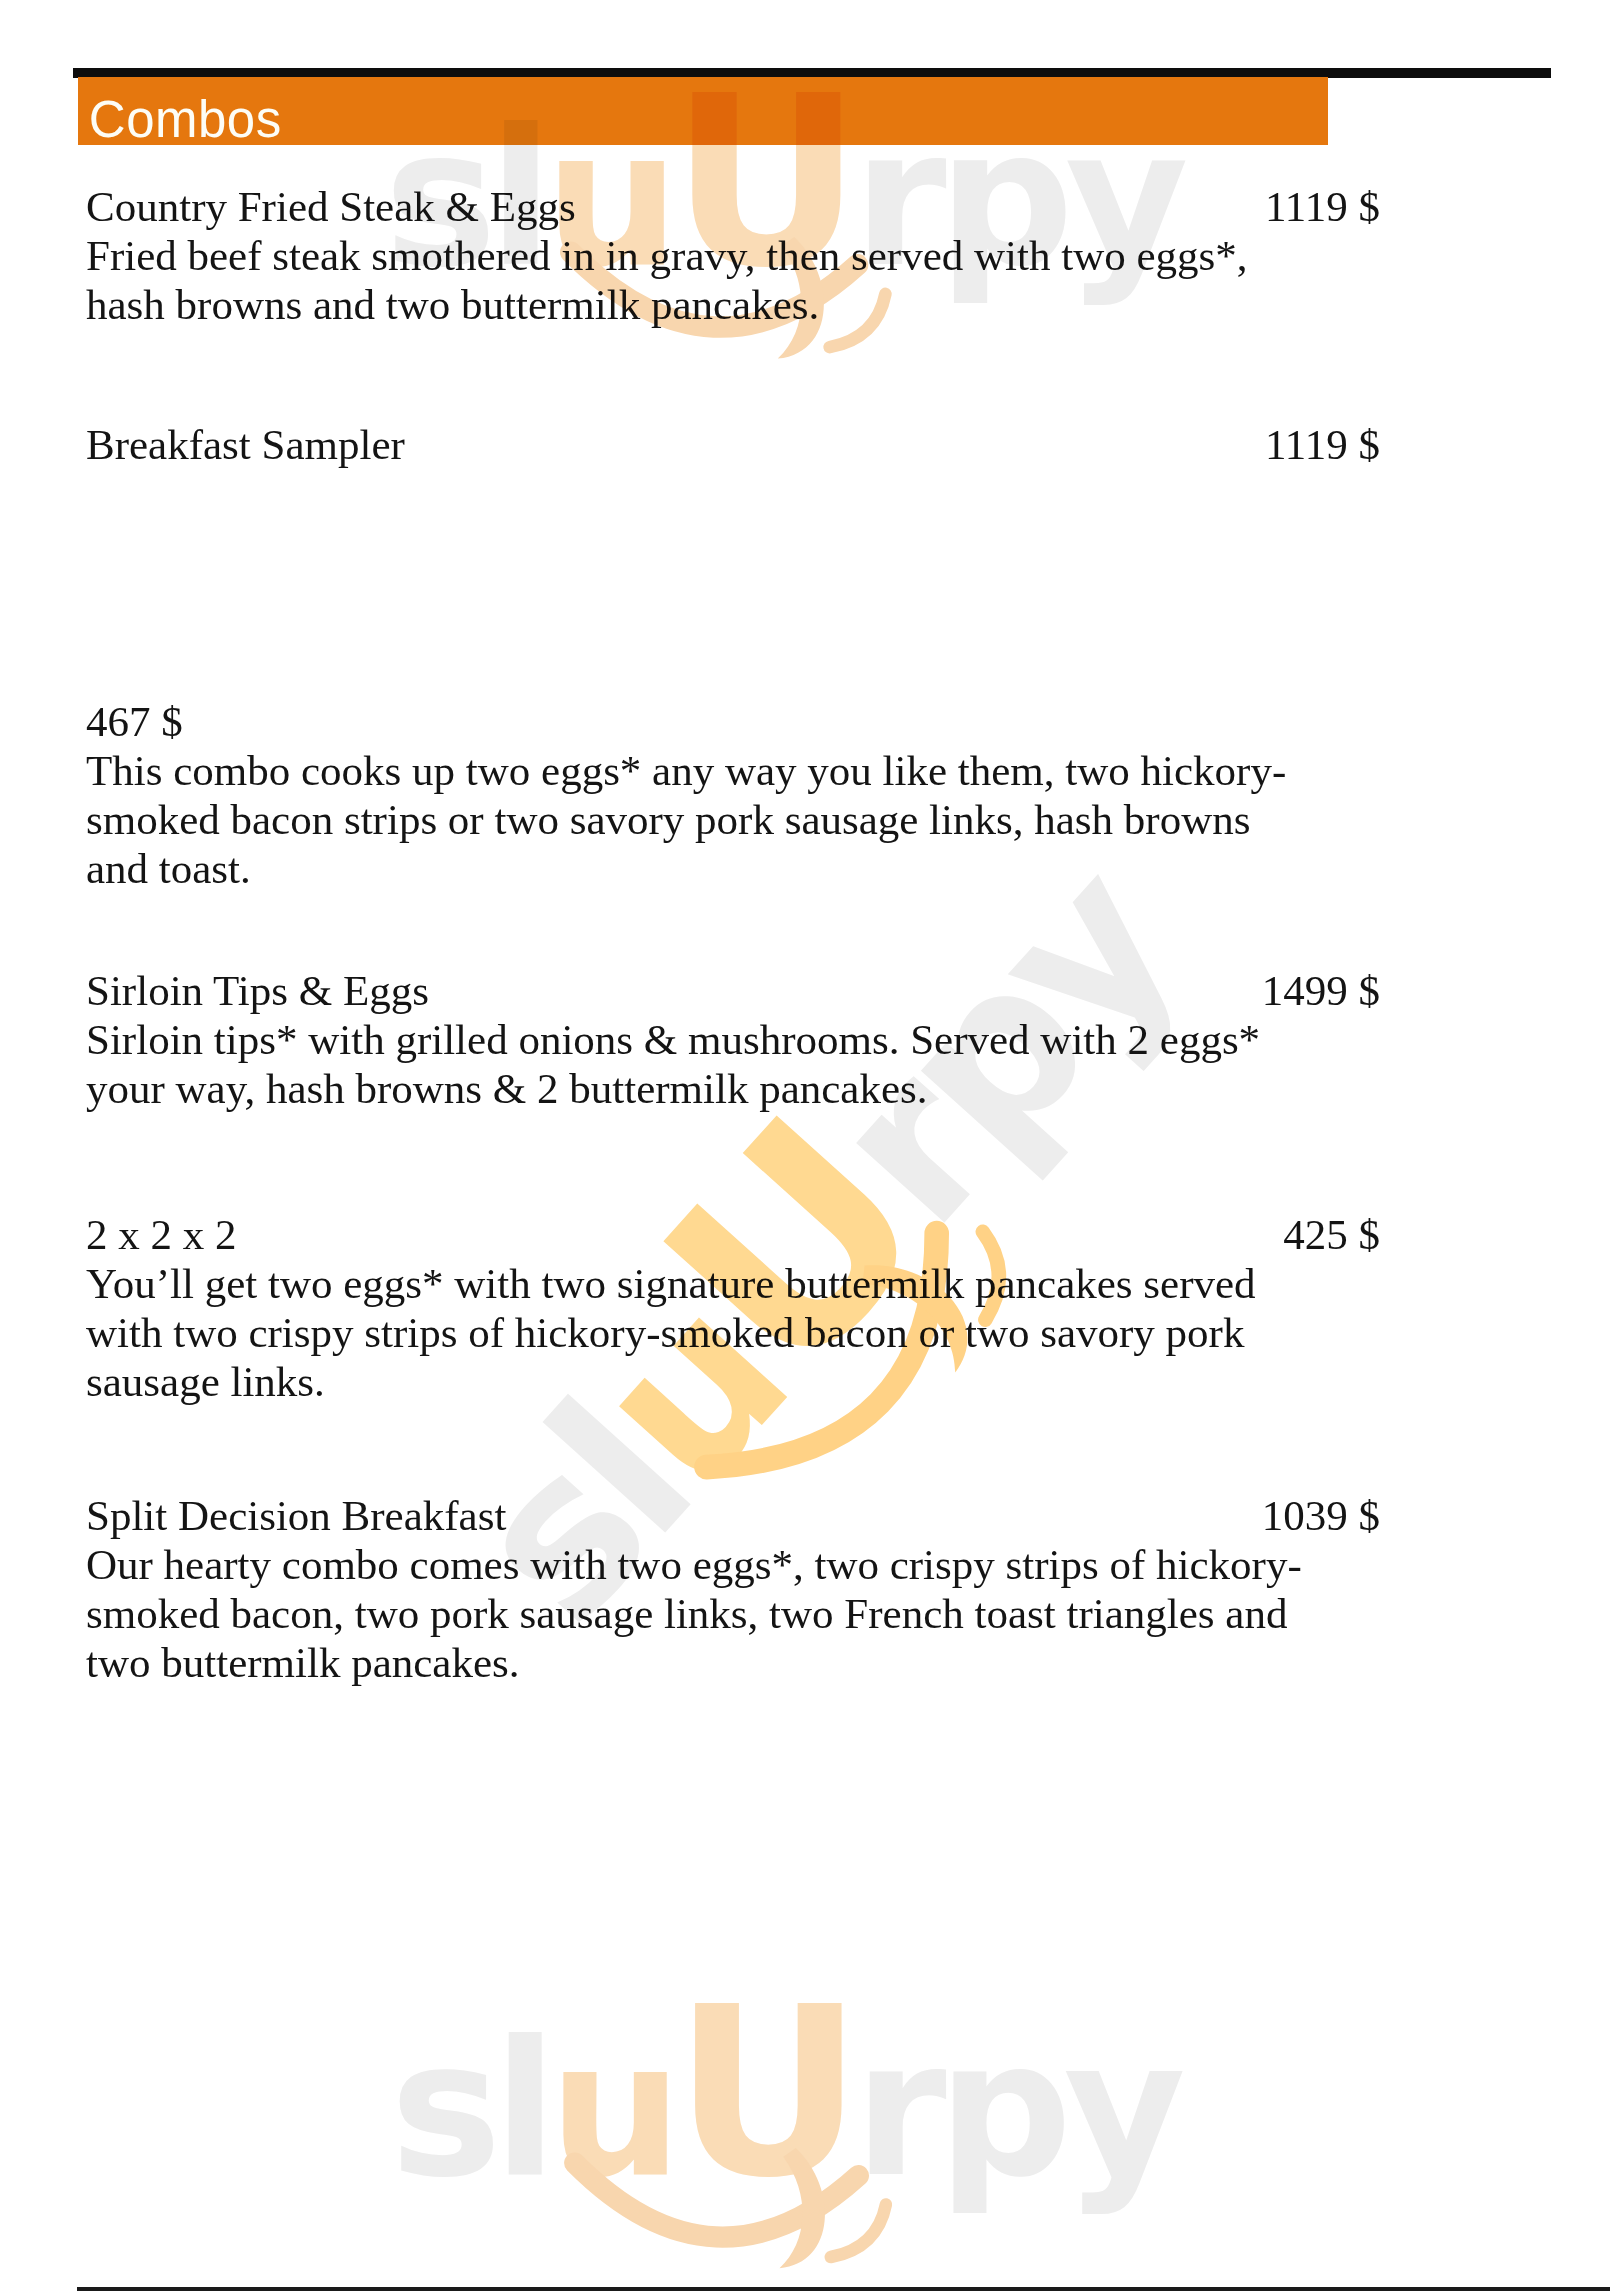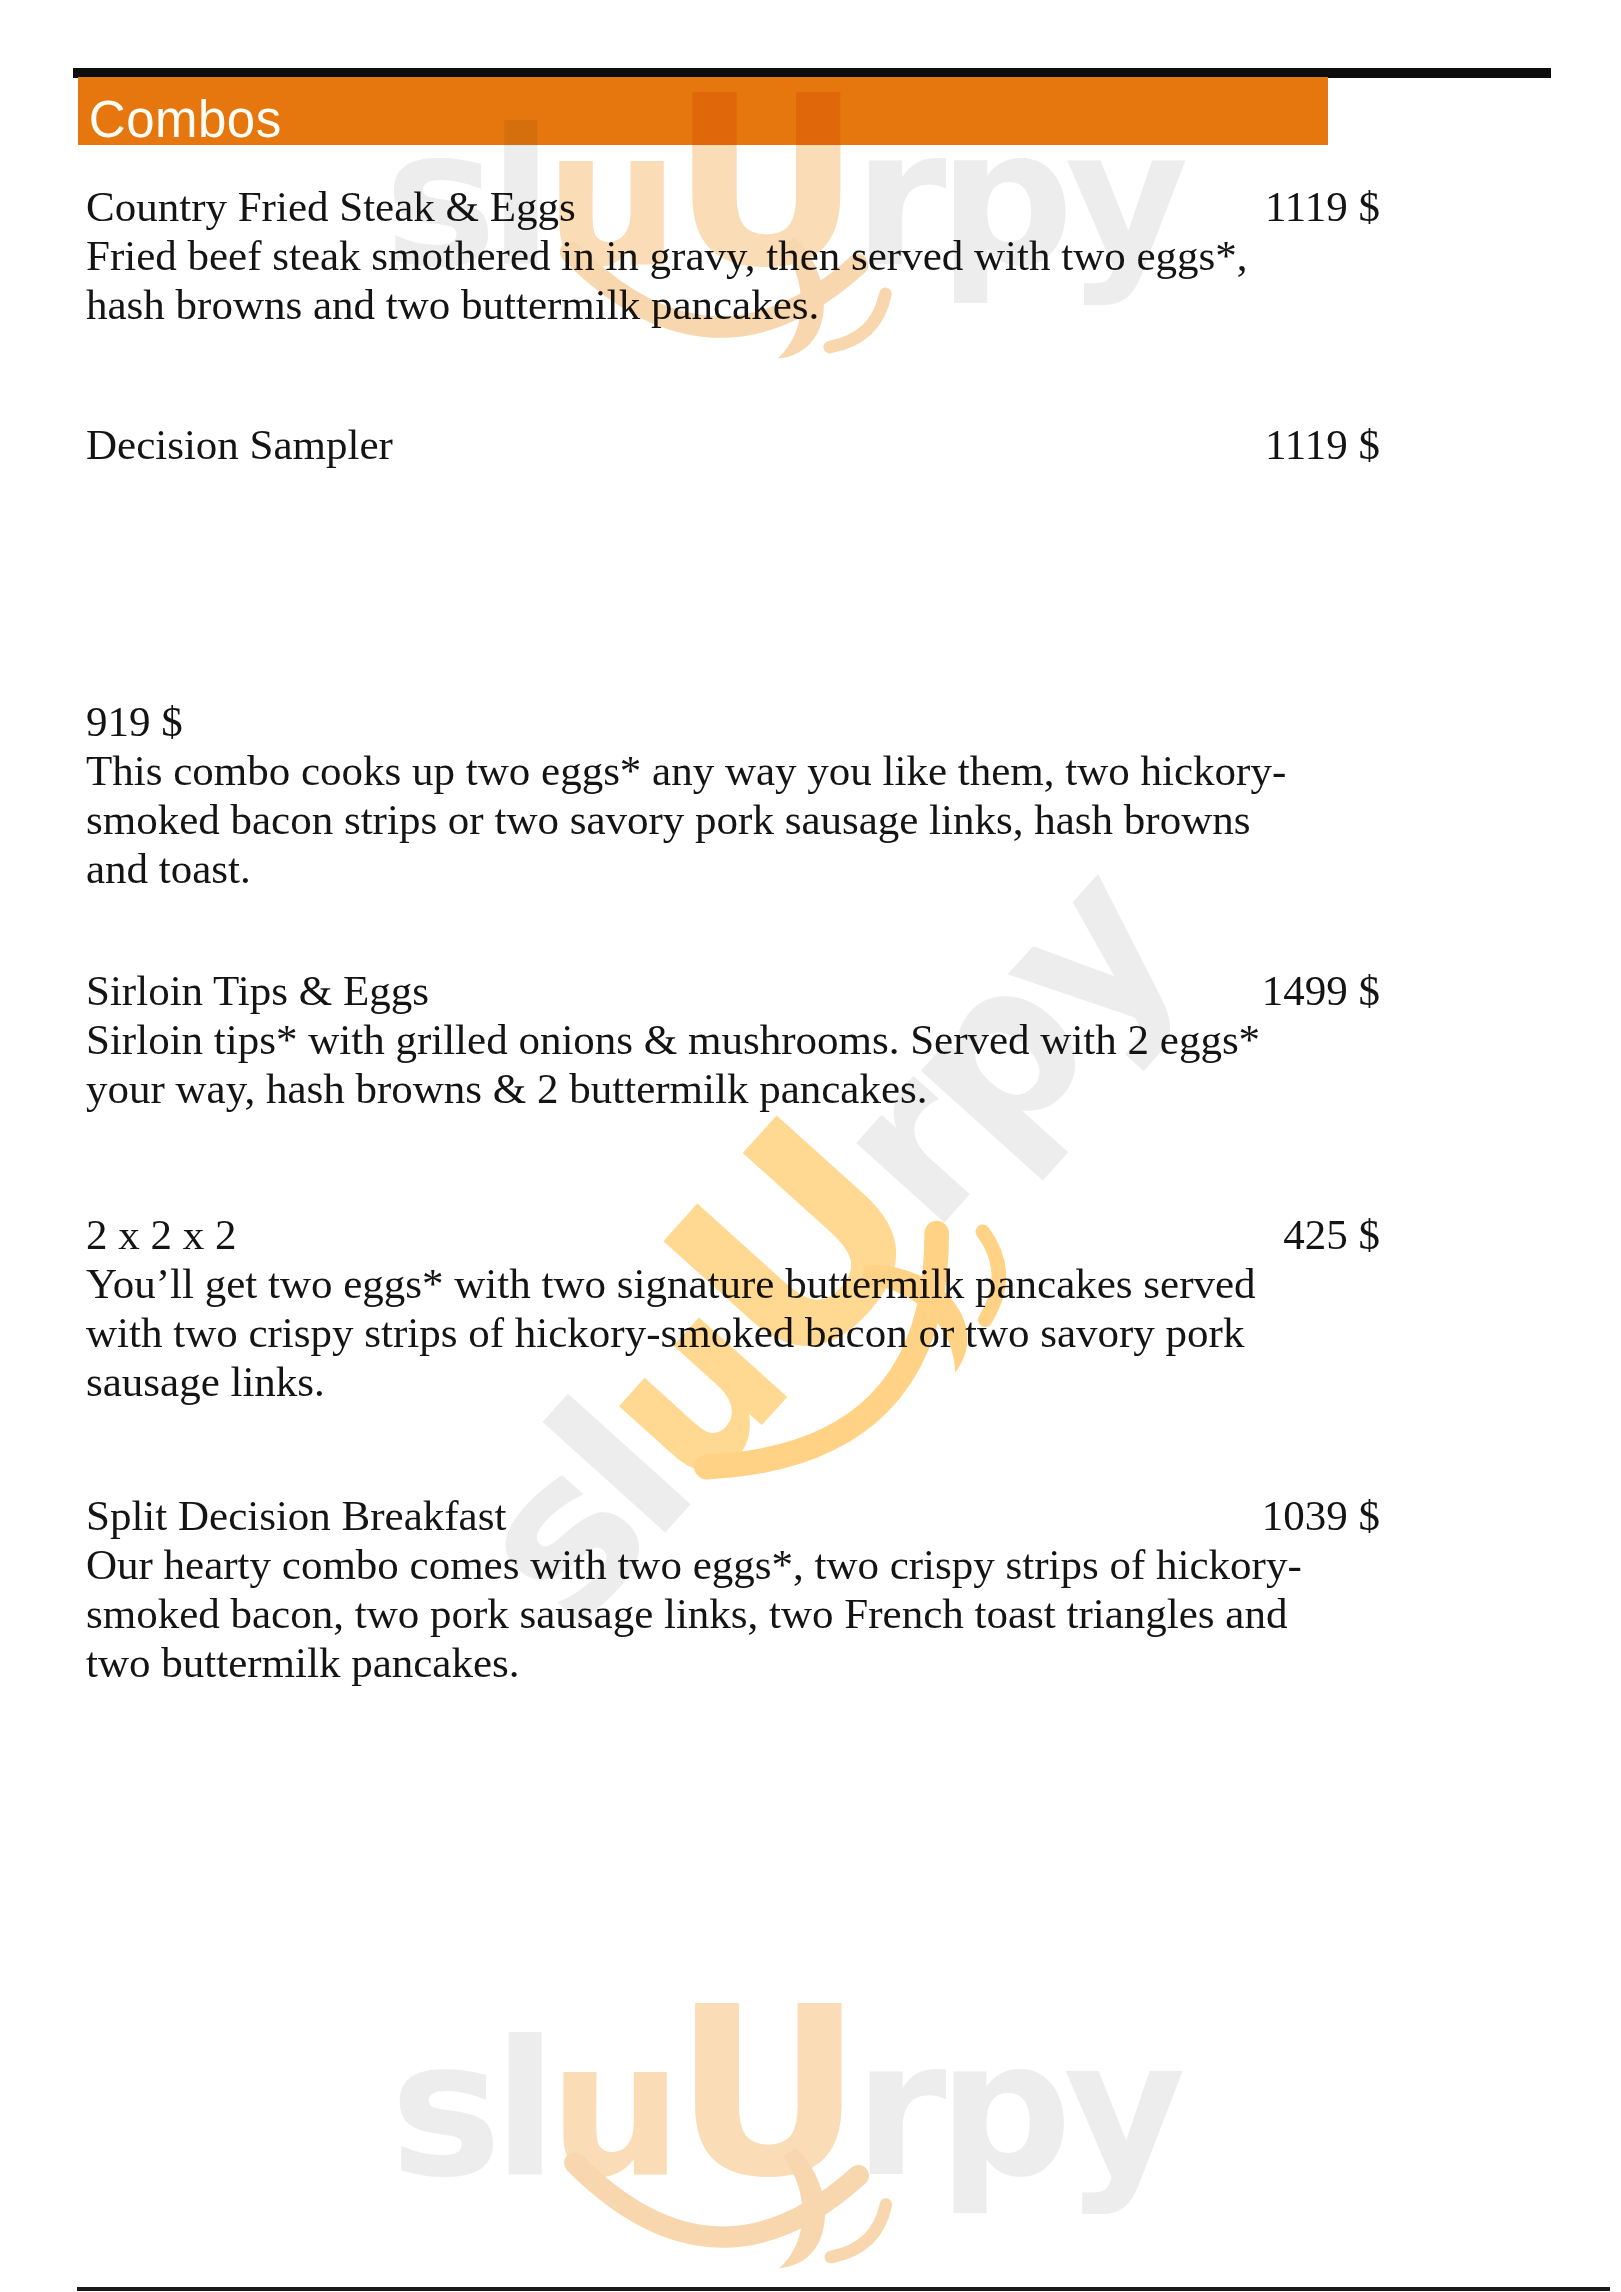--- a/index.html
+++ b/index.html
@@ -103,28 +103,28 @@
       <div class="item-head">
         <span class="item-name">Country Fried Steak &amp; Eggs</span>
         <span class="item-price">1119 $</span>
       </div>
       <div class="item-desc">Fried beef steak smothered in in gravy, then served with two eggs*,
 hash browns and two buttermilk pancakes.</div>
     </div>
 
     <div class="menu-item mi-2">
       <div class="item-head">
-        <span class="item-name">Decision Sampler</span>
+        <span class="item-name">Breakfast Sampler</span>
         <span class="item-price">1119 $</span>
       </div>
     </div>
 
     <div class="menu-item mi-3">
       <div class="item-head">
-        <span class="item-price">919 $</span>
+        <span class="item-price">467 $</span>
       </div>
       <div class="item-desc">This combo cooks up two eggs* any way you like them, two hickory-
 smoked bacon strips or two savory pork sausage links, hash browns
 and toast.</div>
     </div>
 
     <div class="menu-item mi-4">
       <div class="item-head">
         <span class="item-name">Sirloin Tips &amp; Eggs</span>
         <span class="item-price">1499 $</span>

